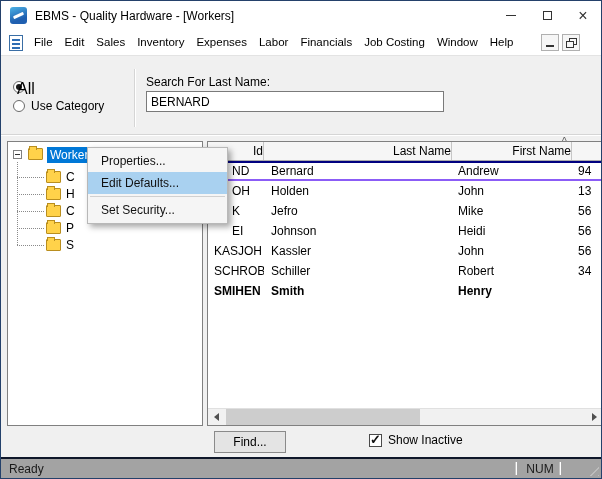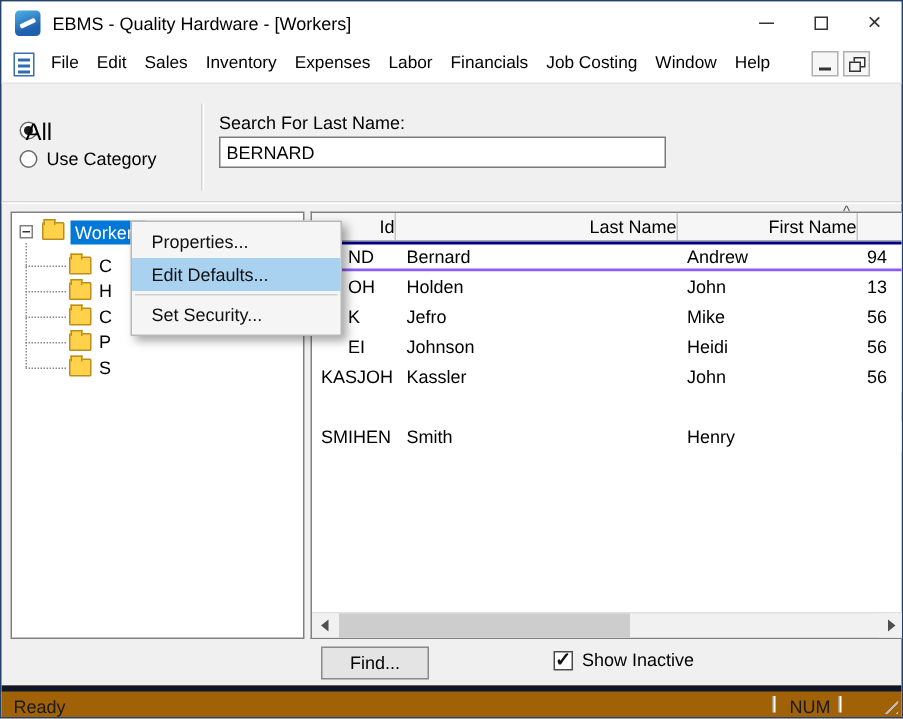--- a/index.html
+++ b/index.html
@@ -87,21 +87,21 @@
   .sb-thumb { position:absolute; left:18px; top:0; width:194px; height:16px; background:#cdcdcd; }
 
   
   .find-btn { position:absolute; left:213px; top:430px; width:72px; height:22px; background:#e4e4e4;
               border:1px solid #8a8a8a; font-size:12px; text-align:center; line-height:20px; }
   .checkbox { position:absolute; left:368px; top:433px; width:13px; height:13px; border:1px solid #4a4a4a; background:#fff; }
   .checkbox .chk { position:absolute; left:0; top:-2px; font-size:13px; line-height:13px; color:#111; font-weight:bold; }
   .cb-label { position:absolute; left:387px; top:432px; font-size:12px; }
 
   
-  .statusbar { position:absolute; left:0; top:456px; right:0; bottom:0; background:#a16207; border-top:4px solid #0f172a; }
+  .statusbar { position:absolute; left:0; top:456px; right:0; bottom:0; background:#a3a3a3; border-top:2px solid #0f172a; }
   .sb-ready { position:absolute; left:8px; top:3px; font-size:12px; color:#1a1a1a; }
   .pane-sep { position:absolute; top:3px; bottom:3px; width:2px; border-left:1px solid #c3c3c3; border-right:1px solid #fff; }
   .sep-1 { left:514px; } .sep-2 { left:558px; }
   .sb-num { position:absolute; left:522px; top:3px; width:34px; text-align:center; font-size:12px; color:#1a1a1a; }
   .size-grip { position:absolute; right:2px; bottom:2px; width:13px; height:13px;
                background:repeating-linear-gradient(135deg, transparent 0 2px, #bdbdbd 2px 3px, transparent 3px 5px);
                clip-path:polygon(100% 0, 100% 100%, 0 100%); }
 
   
   .context-menu { position:absolute; left:86px; top:146px; width:141px; background:#f5f5f5;
@@ -219,21 +219,27 @@
       <span class="cell c-last">Johnson</span>
       <span class="cell c-first">Heidi</span>
       <span class="cell c-val">56</span>
     </div>
     <div class="trow" style="top:99px;">
       <span class="cell c-id">KASJOH</span>
       <span class="cell c-last">Kassler</span>
       <span class="cell c-first">John</span>
       <span class="cell c-val">56</span>
     </div>
-    <div class="trow" style="top:139px;">
+    <div class="trow" style="top:119px;">
+      <span class="cell c-id">SCHROB</span>
+      <span class="cell c-last">Schiller</span>
+      <span class="cell c-first">Robert</span>
+      <span class="cell c-val">34</span>
+    </div>
+    <div class="trow" style="top:139px;font-weight:bold;">
       <span class="cell c-id">SMIHEN</span>
       <span class="cell c-last">Smith</span>
       <span class="cell c-first">Henry</span>
       <span class="cell c-val"></span>
     </div>
 
     <div class="hscroll">
       <div class="sb-btn sb-left">
           <span class="arr-l"></span>
         </div>

